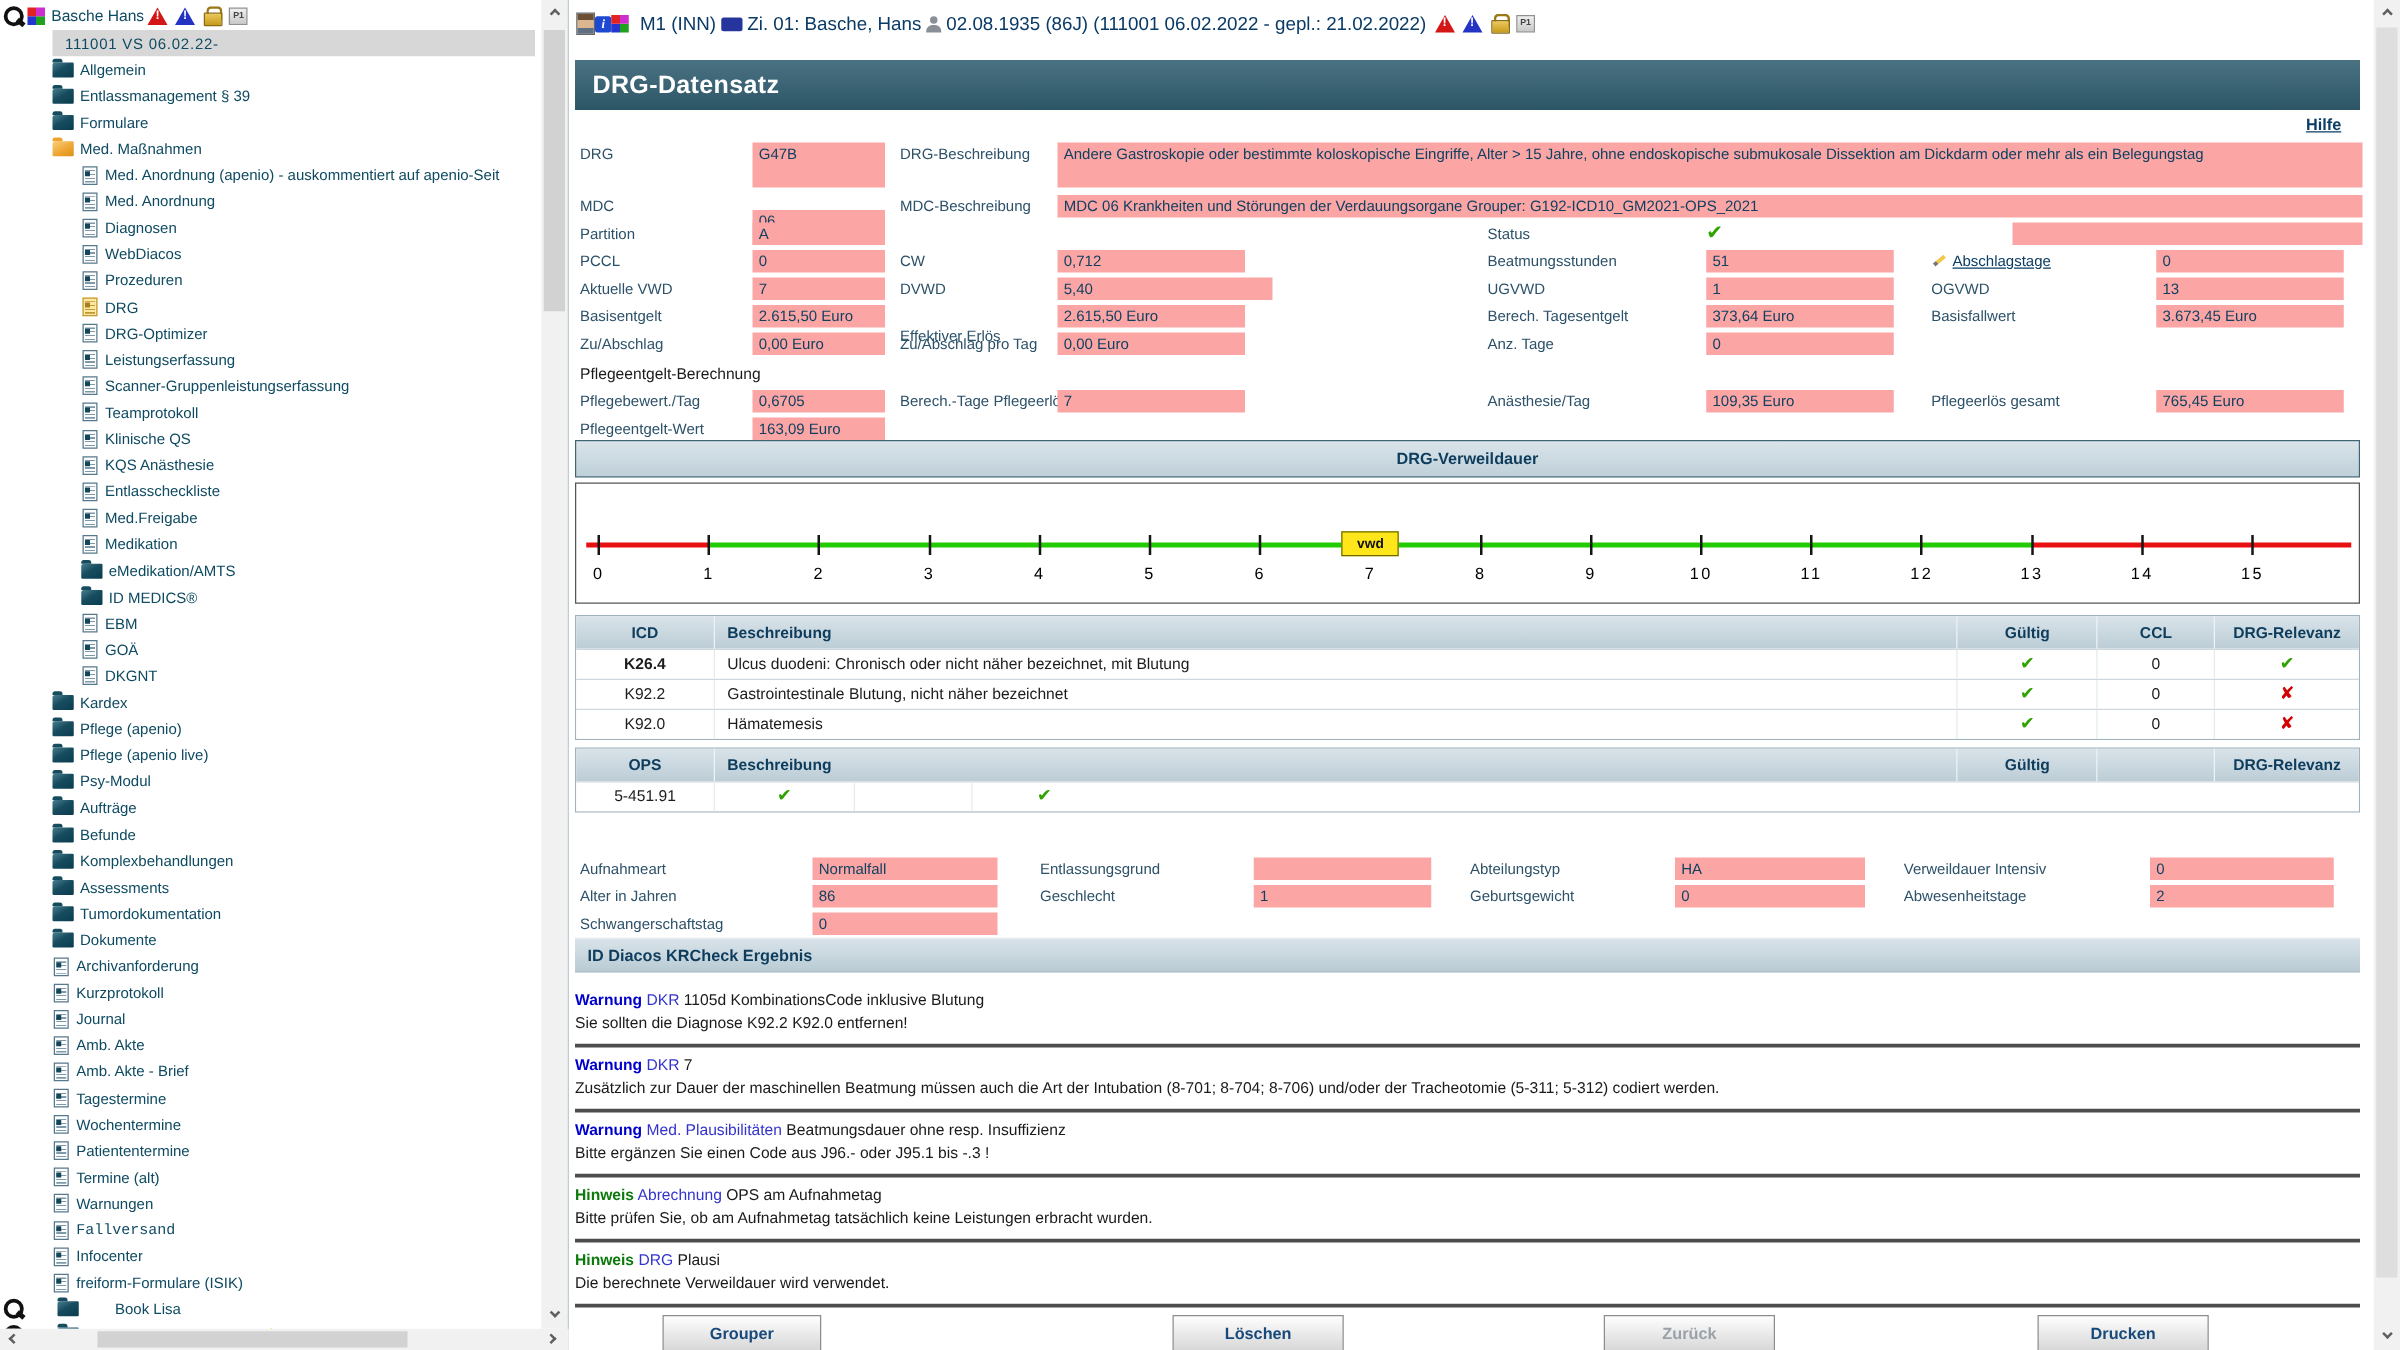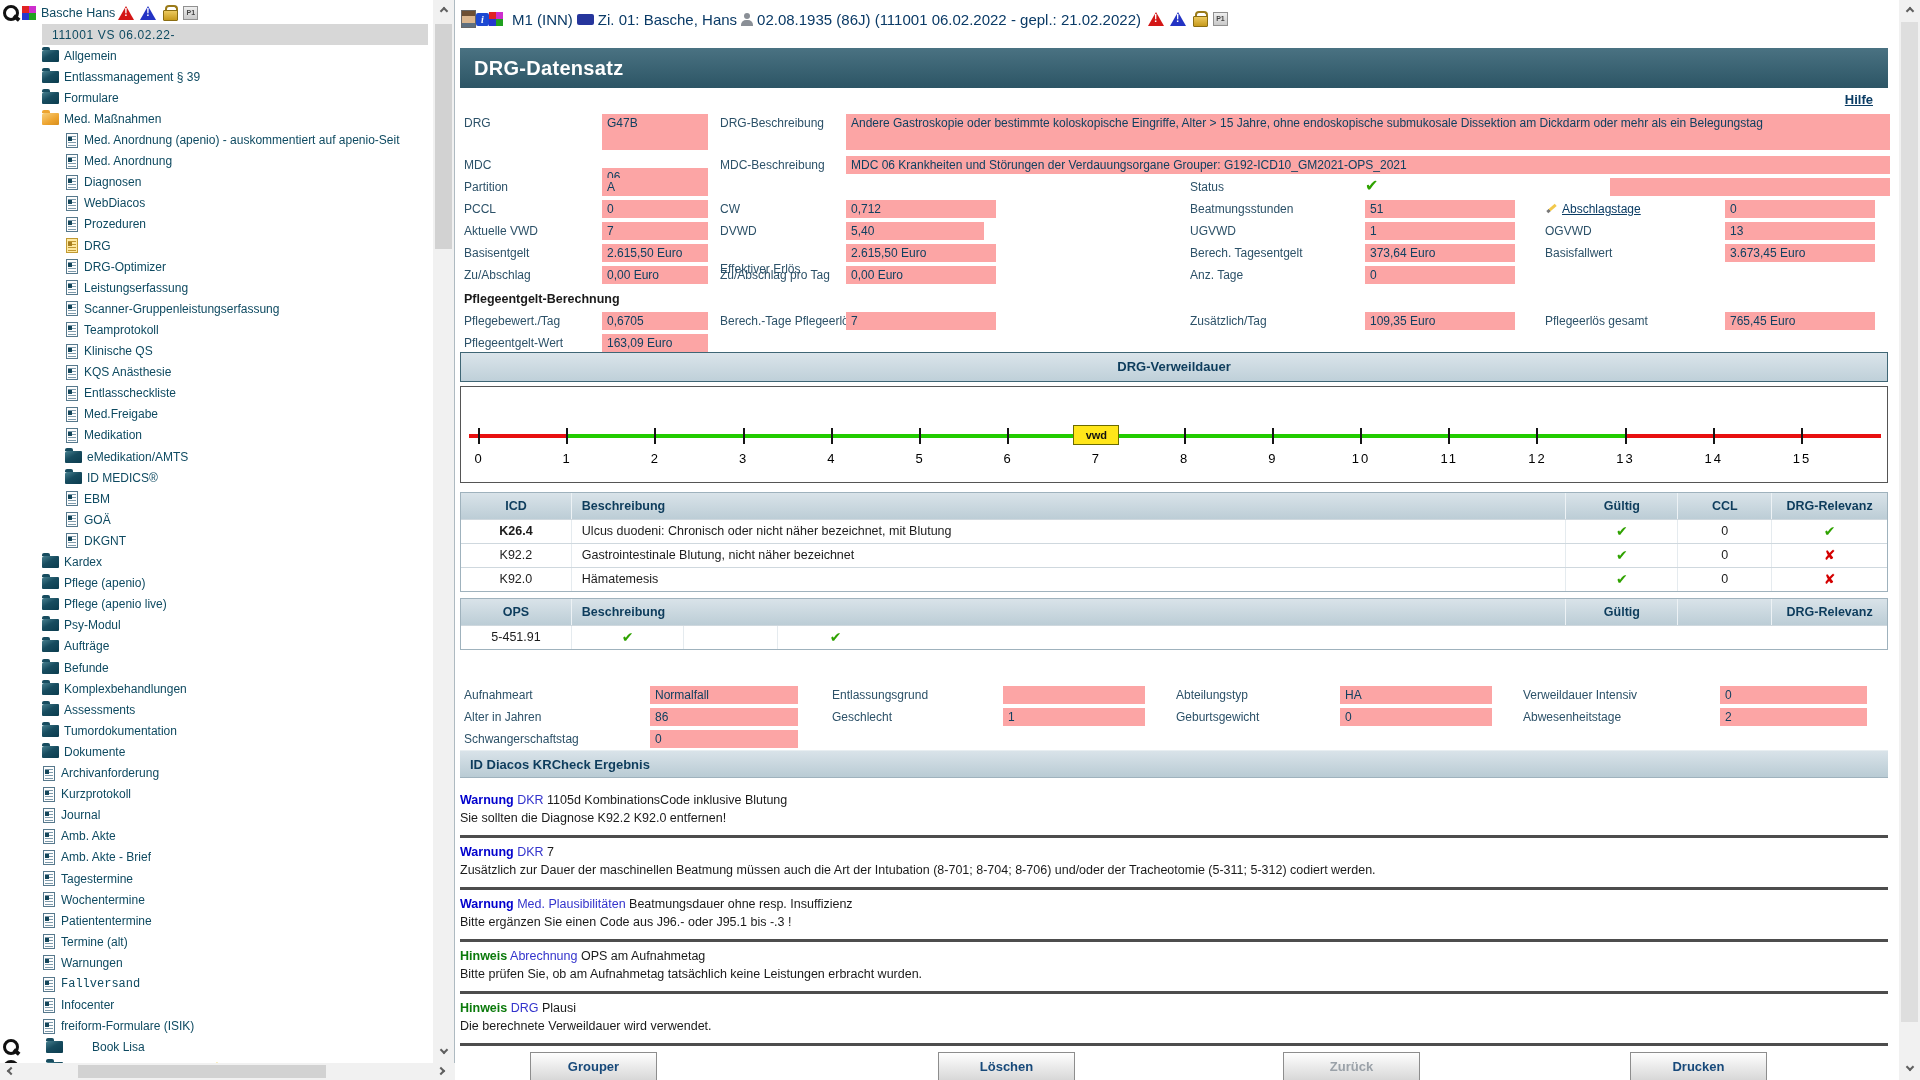--- a/index.html
+++ b/index.html
@@ -87,21 +87,21 @@
   #patient-bar { position:absolute; left:5px; top:7px; height:24px; display:flex; align-items:center;
           font-size:15px; color:#0a3a66; white-space:nowrap; }
   #patient-bar .pt { margin:0 4px; }
   #drg-title-bar { position:absolute; left:4px; top:48px; width:1428px; height:40px;
           background:linear-gradient(180deg,#4a7282 0%,#2c5565 100%); color:#fff; font-size:20px;
           font-weight:bold; line-height:40px; padding-left:14px; letter-spacing:.3px; }
   #help-link { position:absolute; top:92px; right:26px; color:#0a3c64; font-weight:bold;
           font-size:13px; text-decoration:underline; cursor:pointer; }
 
   .fl { position:absolute; font-size:12px; color:#2c5168; white-space:nowrap; }
-  .fl.flb { font-weight:bold; color:#1a1a1a; font-size:12.5px; }
+  .fl.flb { font-weight:normal; color:#1a1a1a; font-size:12.5px; }
   .fv { position:absolute; background:#fca5a5; color:#0f4060; font-size:12px;
         padding:1px 5px; height:18px; line-height:16px; white-space:nowrap; overflow:hidden; }
   .fv.ml { white-space:normal; line-height:17px; }
   .oklg { position:absolute; color:#2fa200; font:bold 16px "DejaVu Sans", sans-serif; }
   .linklbl { color:#0a3c64; text-decoration:underline; }
 
   #tl-header { position:absolute; left:4px; top:352px; width:1428px; height:30px;
           background:linear-gradient(#dae4ea,#bfd0d9); border:1px solid #3f6675; text-align:center;
           font-weight:bold; font-size:13px; color:#0d3c5c; line-height:28px; }
   #tl-box { position:absolute; left:4px; top:386px; width:1428px; height:97px;
@@ -538,21 +538,21 @@
       <span class="fv" style="left: 146px; top: 200px; width: 106px; height: 18px;">0</span>
       <span class="fl" style="left: 264px; top: 202px;">CW</span>
       <span class="fv" style="left: 390px; top: 200px; width: 150px; height: 18px;">0,712</span>
       <span class="fl" style="left: 734px; top: 202px;">Beatmungsstunden</span>
       <span class="fv" style="left: 909px; top: 200px; width: 150px; height: 18px;">51</span>
       <span class="fl" style="left: 1089px; top: 202px;"><span class="pencil"></span><span class="linklbl">Abschlagstage</span></span>
       <span class="fv" style="left: 1269px; top: 200px; width: 150px; height: 18px;">0</span>
       <span class="fl" style="left: 8px; top: 224px;">Aktuelle VWD</span>
       <span class="fv" style="left: 146px; top: 222px; width: 106px; height: 18px;">7</span>
       <span class="fl" style="left: 264px; top: 224px;">DVWD</span>
-      <span class="fv" style="left: 390px; top: 222px; width: 138px; height: 18px;">5,40</span>
+      <span class="fv" style="left: 390px; top: 222px; width: 172px; height: 18px;">5,40</span>
       <span class="fl" style="left: 734px; top: 224px;">UGVWD</span>
       <span class="fv" style="left: 909px; top: 222px; width: 150px; height: 18px;">1</span>
       <span class="fl" style="left: 1089px; top: 224px;">OGVWD</span>
       <span class="fv" style="left: 1269px; top: 222px; width: 150px; height: 18px;">13</span>
       <span class="fl" style="left: 8px; top: 246px;">Basisentgelt</span>
       <span class="fv" style="left: 146px; top: 244px; width: 106px; height: 18px;">2.615,50 Euro</span>
       <span class="fl" style="left: 264px; top: 262px;">Effektiver Erlös</span>
       <span class="fv" style="left: 390px; top: 244px; width: 150px; height: 18px;">2.615,50 Euro</span>
       <span class="fl" style="left: 734px; top: 246px;">Berech. Tagesentgelt</span>
       <span class="fv" style="left: 909px; top: 244px; width: 150px; height: 18px;">373,64 Euro</span>
@@ -562,21 +562,21 @@
       <span class="fv" style="left: 146px; top: 266px; width: 106px; height: 18px;">0,00 Euro</span>
       <span class="fl" style="left: 264px; top: 268px;">Zu/Abschlag pro Tag</span>
       <span class="fv" style="left: 390px; top: 266px; width: 150px; height: 18px;">0,00 Euro</span>
       <span class="fl" style="left: 734px; top: 268px;">Anz. Tage</span>
       <span class="fv" style="left: 909px; top: 266px; width: 150px; height: 18px;">0</span>
       <span class="fl flb" style="left: 8px; top: 292px;">Pflegeentgelt-Berechnung</span>
       <span class="fl" style="left: 8px; top: 314px;">Pflegebewert./Tag</span>
       <span class="fv" style="left: 146px; top: 312px; width: 106px; height: 18px;">0,6705</span>
       <span class="fl" style="left: 264px; top: 314px;">Berech.-Tage Pflegeerlös</span>
       <span class="fv" style="left: 390px; top: 312px; width: 150px; height: 18px;">7</span>
-      <span class="fl" style="left: 734px; top: 314px;">Zusätzlich/Tag</span>
+      <span class="fl" style="left: 734px; top: 314px;">Anästhesie/Tag</span>
       <span class="fv" style="left: 909px; top: 312px; width: 150px; height: 18px;">109,35 Euro</span>
       <span class="fl" style="left: 1089px; top: 314px;">Pflegeerlös gesamt</span>
       <span class="fv" style="left: 1269px; top: 312px; width: 150px; height: 18px;">765,45 Euro</span>
       <span class="fl" style="left: 8px; top: 336px;">Pflegeentgelt-Wert</span>
       <span class="fv" style="left: 146px; top: 334px; width: 106px; height: 18px;">163,09 Euro</span>
       <span class="fl" style="left: 8px; top: 688px;">Aufnahmeart</span>
       <span class="fv" style="left: 194px; top: 686px; width: 148px; height: 18px;">Normalfall</span>
       <span class="fl" style="left: 376px; top: 688px;">Entlassungsgrund</span>
       <span class="fv" style="left: 547px; top: 686px; width: 142px; height: 18px;"></span>
       <span class="fl" style="left: 720px; top: 688px;">Abteilungstyp</span>

